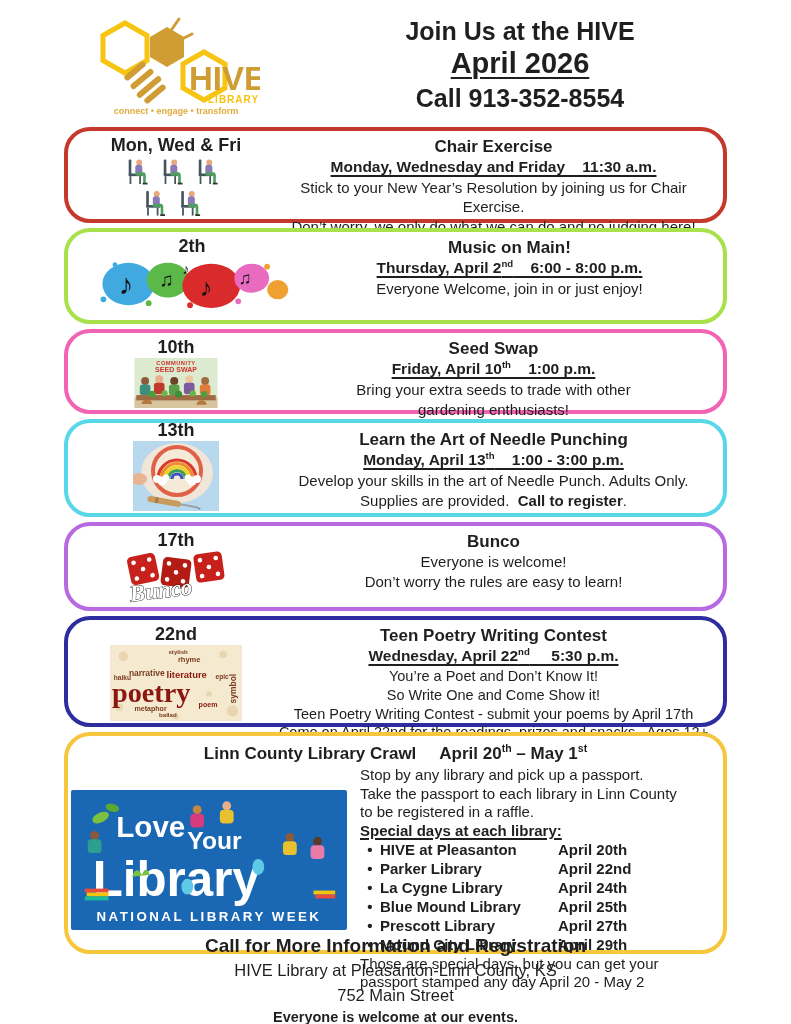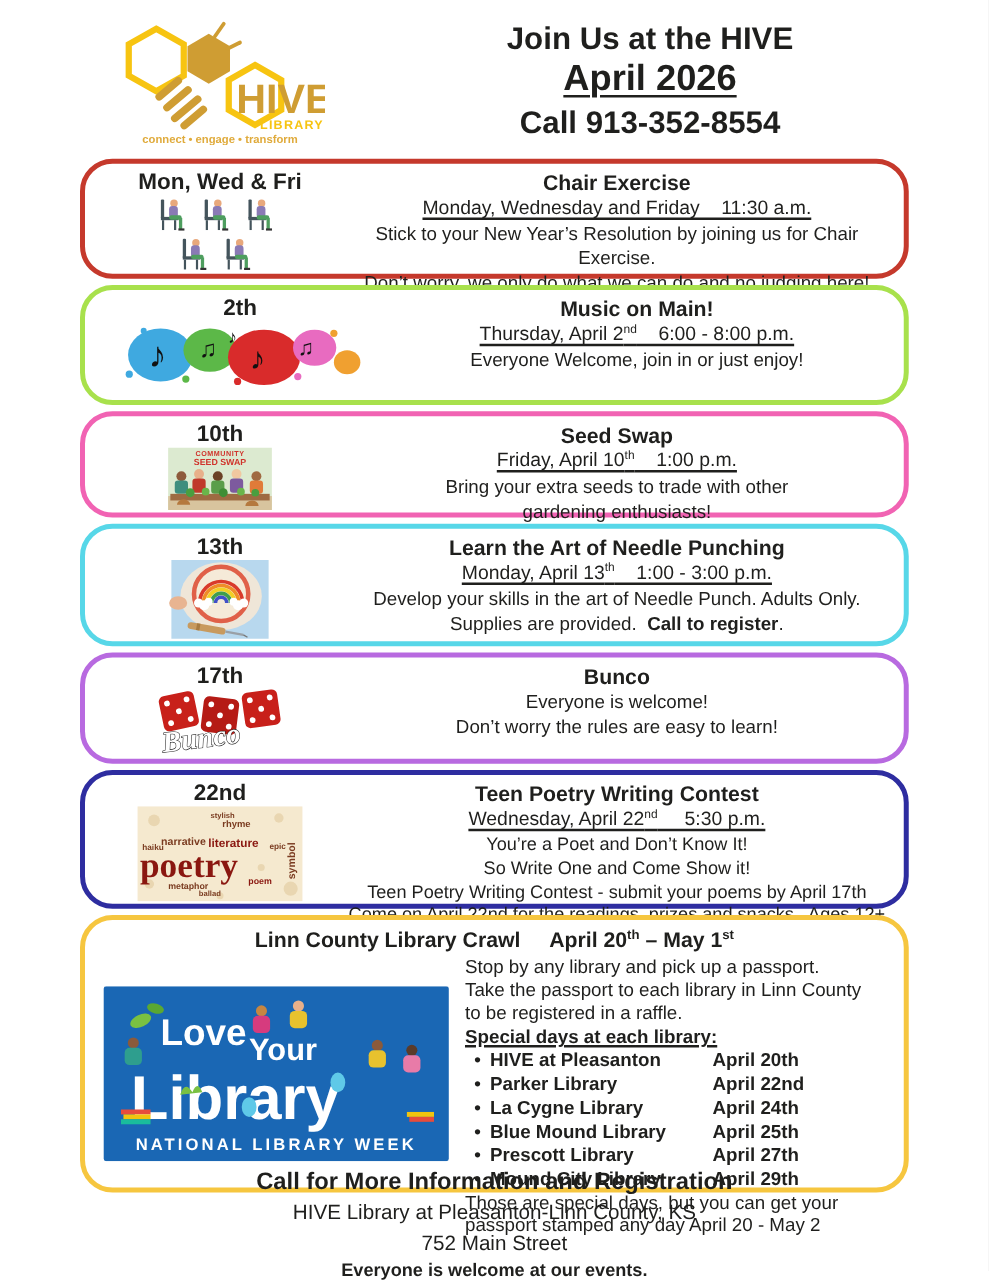--- a/index.html
+++ b/index.html
@@ -15,34 +15,34 @@
   .t3{font-size:25px;font-weight:bold;margin-top:2px;}
 
   
   .cards{position:absolute;top:127px;left:64px;width:663px;display:flex;flex-direction:column;gap:5px;}
   .card{border:4px solid #8b5cf6;border-radius:26px;background:#fff;display:flex;box-sizing:border-box;padding:2px 12px 2px 8px;}
   .cleft{display:flex;flex-direction:column;align-items:center;flex-shrink:0;width:200px;}
   .cleft.wide{width:232px;}
   .cright{flex:1;text-align:center;padding-top:3px;}
   .day{font-size:18px;font-weight:bold;margin-top:2px;line-height:1.15;}
   .etitle{font-size:17px;font-weight:bold;line-height:1.25;}
-  .sched{font-size:15.5px;font-weight:normal;text-decoration:underline;text-decoration-thickness:1.5px;
+  .sched{font-size:15.5px;font-weight:bold;text-decoration:underline;text-decoration-thickness:1.5px;
          text-underline-offset:3px;white-space:pre-wrap;line-height:1.35;}
   .ebody{font-size:15px;line-height:1.26;margin-top:1px;white-space:pre-wrap;}
   .ebody.tight{font-size:14.5px;line-height:1.22;}
   .sup{font-size:0.62em;vertical-align:super;}
   .boldspan{font-weight:bold;}
 
-  .h1{height:96px;}.h2{height:96px;}.h3{height:85px;}.h4{height:98px;}.h5{height:89px;}.h6{height:111px;}
+  .h1{height:96px;}.h2{height:96px;}.h3{height:85px;}.h4{height:98px;align-items:flex-end;}.h5{height:89px;}.h6{height:111px;}
   .img1{width:118px;height:64px;}.img2{width:196px;height:52px;}.img3{width:94px;height:57px;}
   .img4{width:86px;height:70px;}.img5{width:118px;height:61px;}.img6{width:140px;height:81px;}
   .img7{width:278px;height:140px;flex-shrink:0;}
 
   
-  .card7{display:block;height:222px;padding:6px 14px;}
+  .card7{display:block;height:222px;padding:6px 2px;}
   .c7head{text-align:center;font-size:17px;font-weight:bold;white-space:pre-wrap;}
   .c7cols{display:flex;margin-top:2px;}
   .c7imgwrap{width:282px;flex-shrink:0;padding-top:24px;}
   .c7text{flex:1;text-align:left;font-size:15px;line-height:1.26;padding-left:8px;}
   .c7label{font-weight:bold;text-decoration:underline;text-decoration-thickness:1.5px;text-underline-offset:2px;}
   .librow{display:flex;font-weight:bold;font-size:15px;line-height:1.26;}
   .librow .bullet{width:20px;text-align:center;}
   .librow .lname{width:178px;}
   .c7outro{white-space:pre-wrap;}
 

